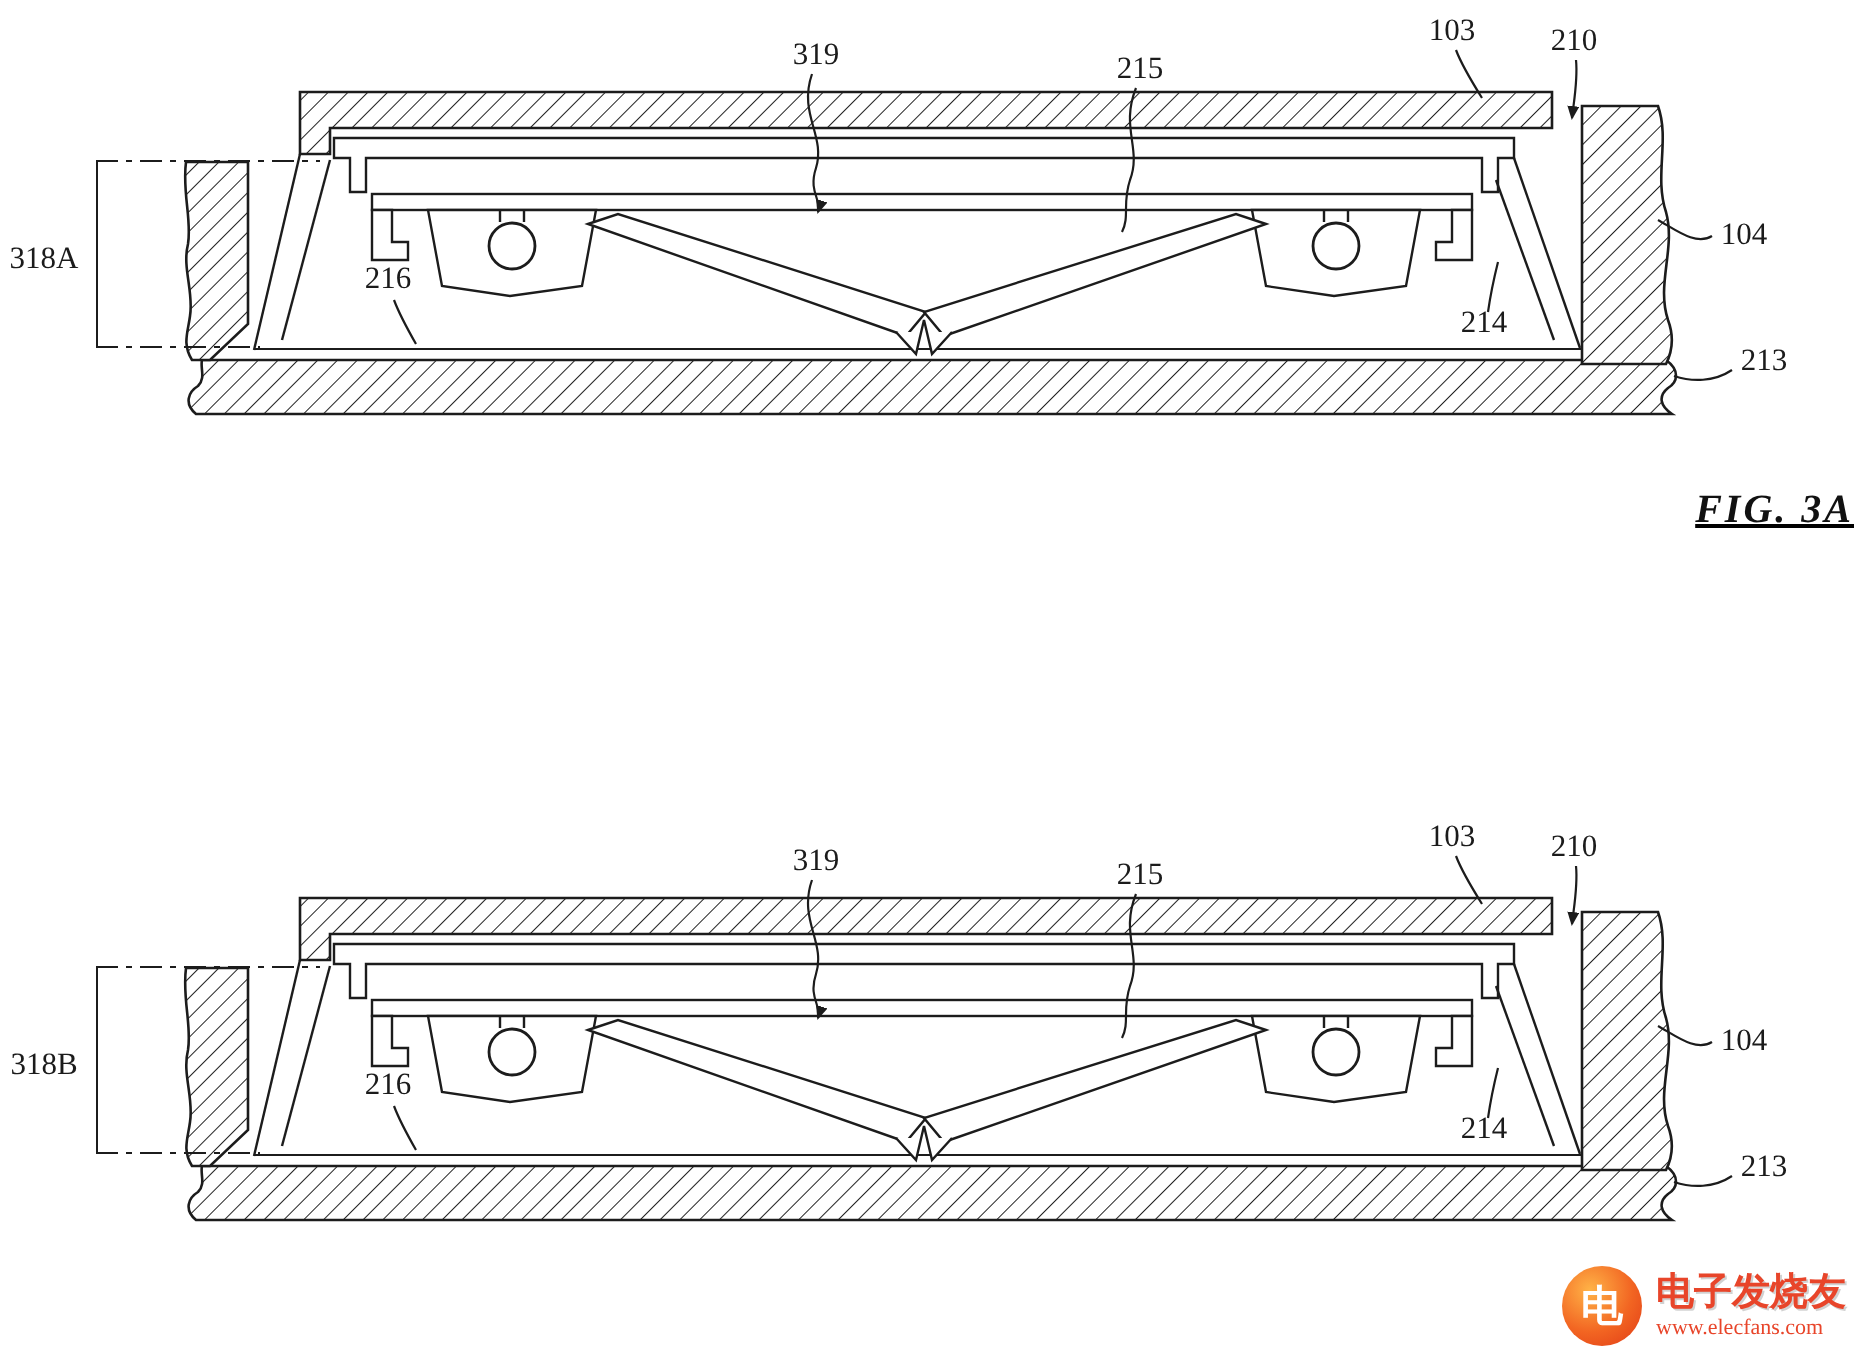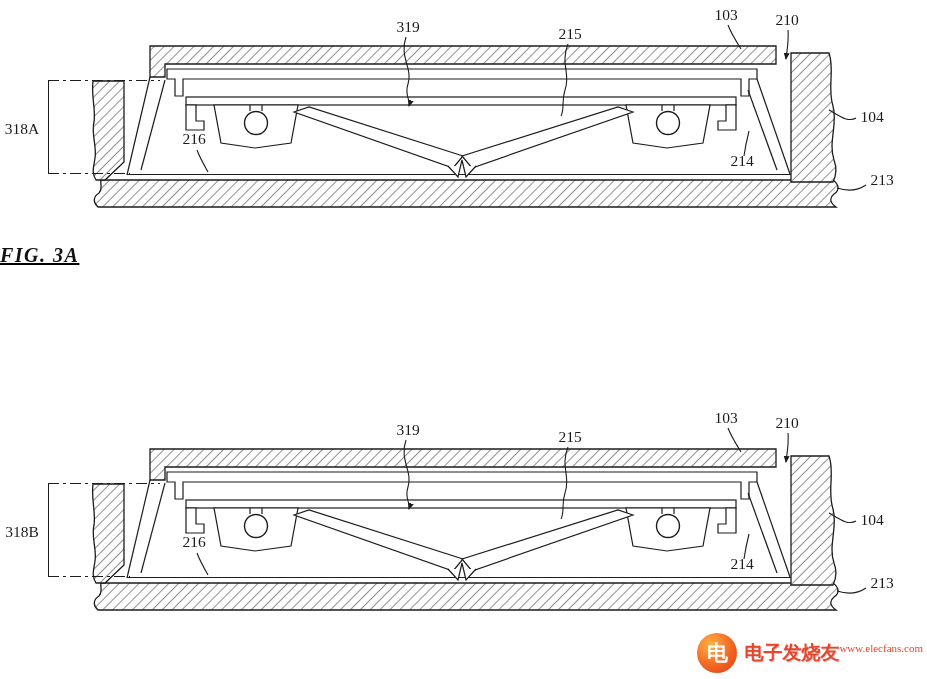--- a/index.html
+++ b/index.html
@@ -2,28 +2,28 @@
 <html><head>
 <meta charset="utf-8">
 <style>
   * { margin:0; padding:0; box-sizing:border-box; }
   html,body { width:927px; height:679px; background:#ffffff; overflow:hidden; position:relative;
               font-family:"Liberation Serif", serif; }
   #figures { padding-top:2px;text-decoration:underline; }
   .figure + .figure { margin-top:138px; }
   svg.drawing { display:block; }
   svg text.ref { font-family:"Liberation Serif", serif; font-size:15.5px; fill:#1b1b1b; }
-  .caption { text-align:left; font-style:italic; font-weight:bold; font-size:20px;
+  .caption { text-align:right; font-style:italic; font-weight:bold; font-size:20px;
              letter-spacing:1.5px; margin-top:10px; color:#111; }
   .watermark { position:absolute; right:4px; bottom:6px; display:flex; align-items:center; gap:7px; }
   .wm-icon { width:40px; height:40px; border-radius:50%;
              background:radial-gradient(circle at 35% 30%, #ffb347, #f26522 55%, #e03a16);
              color:#fff; font-weight:bold; font-size:21px; display:flex; align-items:center;
              justify-content:center; font-family:"DejaVu Sans", sans-serif; }
-  .wm-text { display:flex; flex-direction:row; line-height:1.15; }
+  .wm-text { display:flex; flex-direction:column; line-height:1.15; }
   .wm-brand { font-size:19px; font-weight:bold; color:#e8452a;
               font-family:"DejaVu Sans", sans-serif; text-shadow:1px 1px 0 rgba(0,0,0,0.18); }
   .wm-url { font-size:11px; color:#e8452a; font-family:Liberation Serif, serif; }
 </style>
 </head>
 <body>
 
 <div id="figures">
   <div class="figure">
     <svg class="drawing" width="927" height="232" viewBox="0 0 927 232">

